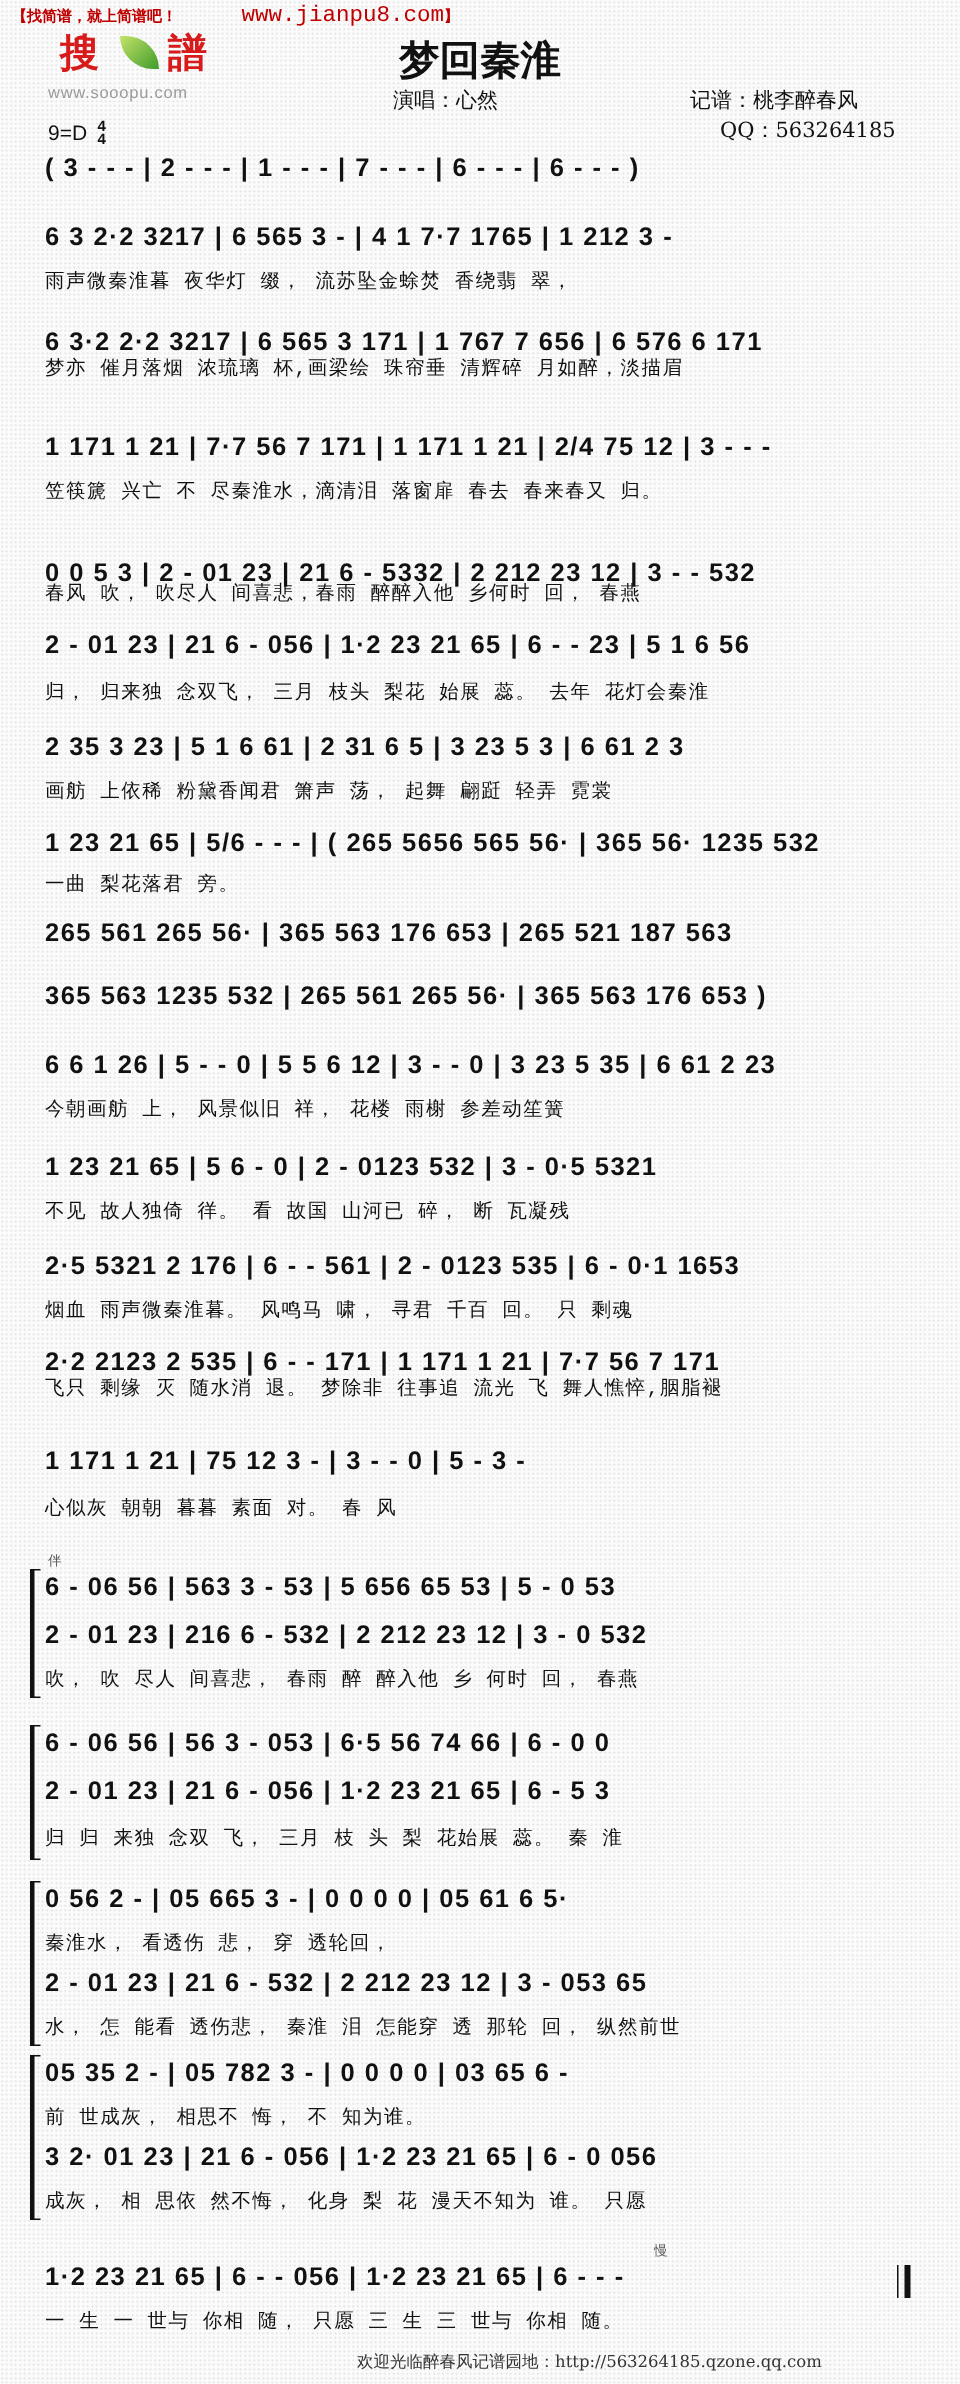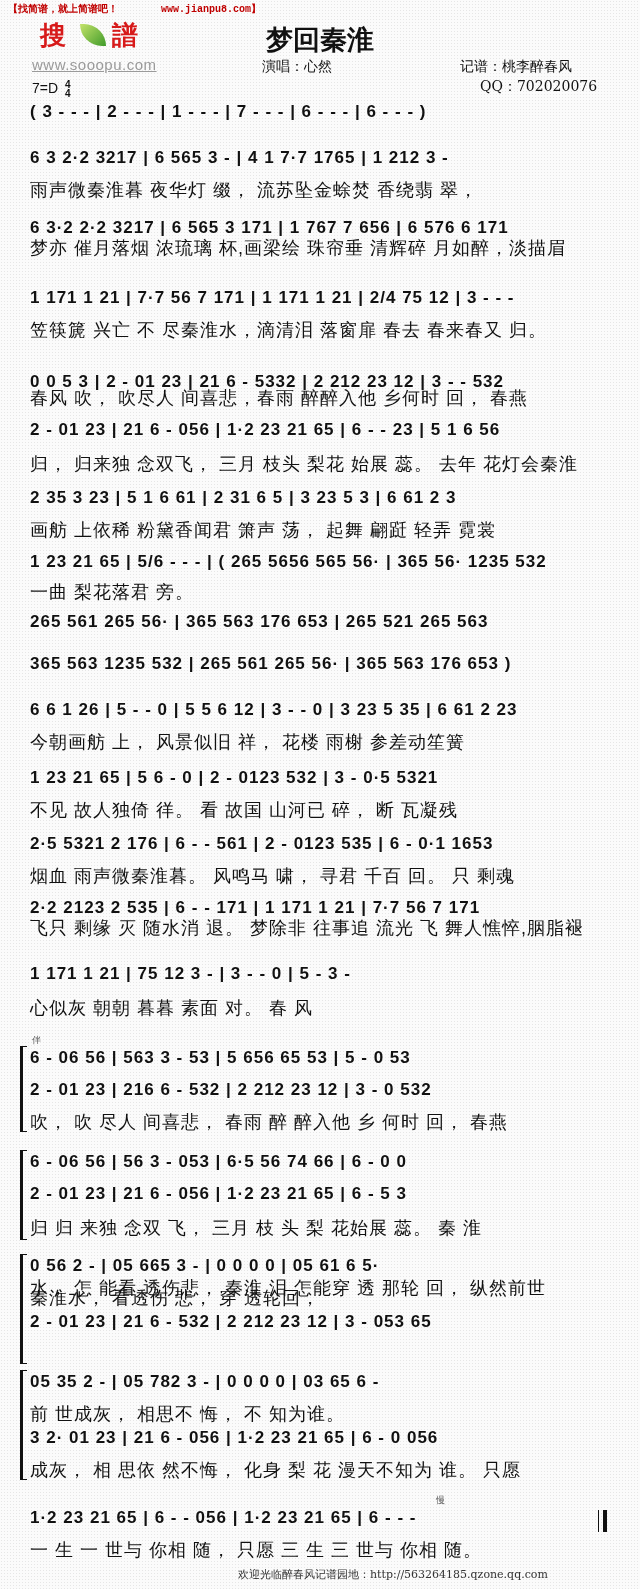--- a/index.html
+++ b/index.html
@@ -10,56 +10,56 @@
     background-size: 3px 3px;
     font-family: "Liberation Sans", "DejaVu Sans", sans-serif;
     color: #111;
     position: relative;
   }
   .banner {
     position: absolute; left: 8px; top: 2px;
     font-size: 10px; color: #c00000; font-weight: bold;
     font-family: "DejaVu Sans", sans-serif;
   }
-  .banner .url { font-family: "Liberation Mono", monospace; font-weight: bold; font-size: 10px; padding-left: 43px; }
+  .banner .url { font-family: "Liberation Mono", monospace; font-weight: normal; font-size: 15px; padding-left: 43px; }
   .logo { position: absolute; left: 28px; top: 18px; width: 130px; height: 52px; }
   .logo .c1, .logo .c2 {
     position: absolute; top: 0; font-size: 26px; font-weight: bold; color: #d71a1a;
     font-family: "DejaVu Sans", sans-serif;
   }
   .logo .c1 { left: 12px; }
   .logo .c2 { left: 84px; }
   .logo .leaf {
     position: absolute; left: 52px; top: 6px; width: 26px; height: 22px;
     background: linear-gradient(135deg, #c4e36a, #3f9b2a);
     border-radius: 0 22px 0 22px;
   }
   .logo .site {
-    position: absolute; left: 4px; top: 38px; font-size: 15px; color: #9a9a9a; letter-spacing: 0.5px; text-decoration: underline;
+    position: absolute; left: 4px; top: 38px; font-size: 11px; color: #9a9a9a; letter-spacing: 0.5px;
   }
   .title {
     position: absolute; left: 0; width: 640px; top: 22px; text-align: center;
     font-size: 27px; font-weight: bold; font-family: "DejaVu Serif", serif;
   }
   .singer { position: absolute; left: 262px; top: 58px; font-size: 14px; font-family: "DejaVu Serif", serif; }
   .transcriber { position: absolute; left: 460px; top: 58px; font-size: 14px; font-family: Liberation Mono, monospace; }
   .qq { position: absolute; left: 480px; top: 78px; font-size: 14px; font-family: "DejaVu Serif", serif; }
   .key { position: absolute; left: 32px; top: 80px; font-size: 14px; }
   .key .frac { display: inline-block; vertical-align: middle; font-size: 10px; line-height: 9px; text-align: center; font-weight: bold; margin-left: 3px; }
 
   .score { position: absolute; left: 30px; width: 572px; }
   .line {
     position: absolute; left: 0; width: 572px; height: 24px;
     font-size: 17px; font-weight: bold; font-family: "Liberation Sans", sans-serif;
     white-space: nowrap; letter-spacing: 1px;
     text-decoration: underline; text-decoration-color: rgba(0,0,0,0);
   }
   .lyric {
     position: absolute; left: 0; width: 572px; height: 18px;
-    font-size: 18px; font-family: Liberation Sans, sans-serif; white-space: nowrap; letter-spacing: 1px;
+    font-size: 13px; font-family: Liberation Mono, monospace; white-space: nowrap; letter-spacing: 1px;
   }
   .bracket {
     position: absolute; left: 20px; width: 4px; border-left: 3px solid #111; border-top: 1px solid #111; border-bottom: 1px solid #111;
   }
   .footer {
     position: absolute; left: 238px; top: 1567px; font-size: 11px; font-family: "DejaVu Serif", serif; color: #333;
   }
   .tempo-mark { position: absolute; font-size: 9px; color: #555; }
   .finalbar { position: absolute; left: 603px; top: 1510px; width: 4px; height: 22px; background:#111; }
   .finalbar::before { content:""; position:absolute; left:-5px; top:0; width:1px; height:22px; background:#111; }
@@ -74,23 +74,23 @@
 <div class="logo">
   <span class="c1">搜</span>
   <span class="leaf"></span>
   <span class="c2">譜</span>
   <span class="site">www.sooopu.com</span>
 </div>
 
 <div class="title">梦回秦淮</div>
 <div class="singer">演唱：心然</div>
 <div class="transcriber">记谱：桃李醉春风</div>
-<div class="qq">QQ：702020076</div>
+<div class="qq">QQ：563264185</div>
 <div class="key">
-  <span>7=D</span>
+  <span>9=D</span>
   <span class="frac"><span>4</span><br><span>4</span></span>
 </div>
 
 <div class="score">
   <div class="line" style="top:102px">( 3 - - - | 2 - - - | 1 - - - | 7 - - - | 6 - - - | 6 - - - )</div>
 
   <div class="line" style="top:148px">6 3 2·2 3217 | 6 565 3 - | 4 1 7·7 1765 | 1 212 3 -</div>
   <div class="lyric" style="top:178px">雨声微秦淮暮   夜华灯  缀，  流苏坠金蜍焚   香绕翡  翠，</div>
 
   <div class="line" style="top:218px">6 3·2 2·2 3217 | 6 565 3 171 | 1 767 7 656 | 6 576 6 171</div>
@@ -104,21 +104,21 @@
 
   <div class="line" style="top:420px">2 - 01 23 | 21 6 - 056 | 1·2 23 21 65 | 6 - - 23 | 5 1 6 56</div>
   <div class="lyric" style="top:452px">归，  归来独   念双飞，    三月   枝头  梨花   始展   蕊。   去年 花灯会秦淮</div>
 
   <div class="line" style="top:488px">2 35 3 23 | 5 1 6 61 | 2 31 6 5 | 3 23 5 3 | 6 61 2 3</div>
   <div class="lyric" style="top:518px">画舫  上依稀  粉黛香闻君 箫声   荡，   起舞  翩跹  轻弄  霓裳</div>
 
   <div class="line" style="top:552px">1 23 21 65 | 5/6 - - - | ( 265 5656 565 56· | 365 56· 1235 532</div>
   <div class="lyric" style="top:580px">一曲  梨花落君  旁。</div>
 
-  <div class="line" style="top:612px">265 561 265 56· | 365 563 176 653 | 265 521 265 563</div>
+  <div class="line" style="top:612px">265 561 265 56· | 365 563 176 653 | 265 521 187 563</div>
   <div class="line" style="top:654px">365 563 1235 532 | 265 561 265 56· | 365 563 176 653 )</div>
 
   <div class="line" style="top:700px">6 6 1 26 | 5 - - 0 | 5 5 6 12 | 3 - - 0 | 3 23 5 35 | 6 61 2 23</div>
   <div class="lyric" style="top:730px">今朝画舫  上，        风景似旧   祥，      花楼  雨榭    参差动笙簧</div>
 
   <div class="line" style="top:768px">1 23 21 65 | 5 6 - 0 | 2 - 0123 532 | 3 - 0·5 5321</div>
   <div class="lyric" style="top:798px">不见  故人独倚   徉。           看      故国  山河已  碎，     断   瓦凝残</div>
 
   <div class="line" style="top:834px">2·5 5321 2 176 | 6 - - 561 | 2 - 0123 535 | 6 - 0·1 1653</div>
   <div class="lyric" style="top:864px">烟血  雨声微秦淮暮。        风鸣马   啸，  寻君  千百   回。   只  剩魂</div>
@@ -133,21 +133,21 @@
   <div class="line" style="top:1080px">2 - 01 23 | 216 6 - 532 | 2 212 23 12 | 3 - 0 532</div>
   <div class="lyric" style="top:1110px">吹，    吹 尽人   间喜悲，      春雨     醉 醉入他   乡 何时    回，      春燕</div>
 
   <div class="line" style="top:1152px">6 - 06 56 | 56 3 - 053 | 6·5 56 74 66 | 6 - 0 0</div>
   <div class="line" style="top:1184px">2 - 01 23 | 21 6 - 056 | 1·2 23 21 65 | 6 - 5 3</div>
   <div class="lyric" style="top:1216px">归      归  来独   念双 飞，     三月    枝 头   梨 花始展      蕊。 秦 淮</div>
 
   <div class="line" style="top:1256px">0 56 2 - | 05 665 3 - | 0 0 0 0 | 05 61 6 5·</div>
   <div class="lyric" style="top:1286px"> 秦淮水，           看透伤   悲，                               穿 透轮回，</div>
   <div class="line" style="top:1312px">2 - 01 23 | 21 6 - 532 | 2 212 23 12 | 3 - 053 65</div>
-  <div class="lyric" style="top:1276px">水，   怎  能看   透伤悲，     秦淮     泪 怎能穿   透  那轮    回，      纵然前世</div>
+  <div class="lyric" style="top:1342px">水，   怎  能看   透伤悲，     秦淮     泪 怎能穿   透  那轮    回，      纵然前世</div>
 
   <div class="line" style="top:1372px">05 35 2 - | 05 782 3 - | 0 0 0 0 | 03 65 6 -</div>
   <div class="lyric" style="top:1402px"> 前 世成灰，          相思不  悔，                              不 知为谁。</div>
   <div class="line" style="top:1428px">3 2· 01 23 | 21 6 - 056 | 1·2 23 21 65 | 6 - 0 056</div>
   <div class="lyric" style="top:1458px">成灰，   相  思依   然不悔，       化身    梨  花   漫天不知为    谁。        只愿</div>
 
   <div class="line" style="top:1508px">1·2 23 21 65 | 6 - - 056 | 1·2 23 21 65 | 6 - - -</div>
   <div class="lyric" style="top:1538px">一 生   一 世与 你相    随，           只愿   三  生   三 世与 你相     随。</div>
 </div>
 

